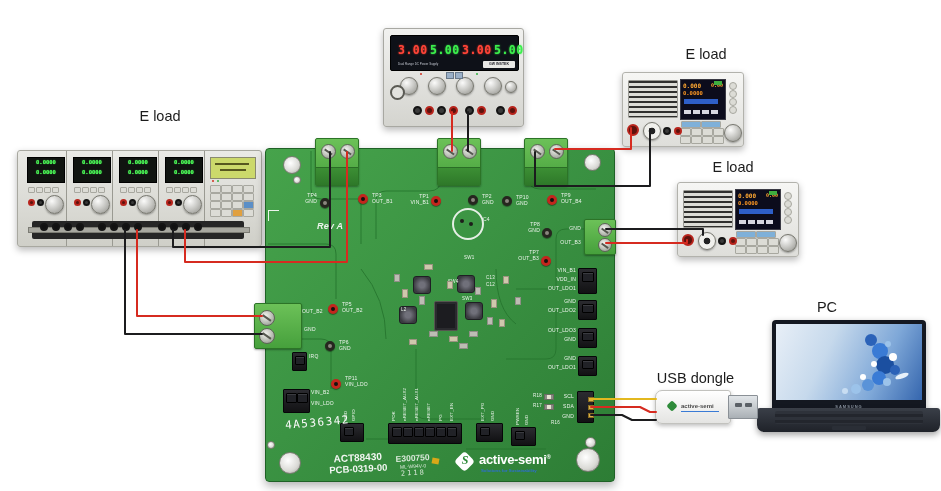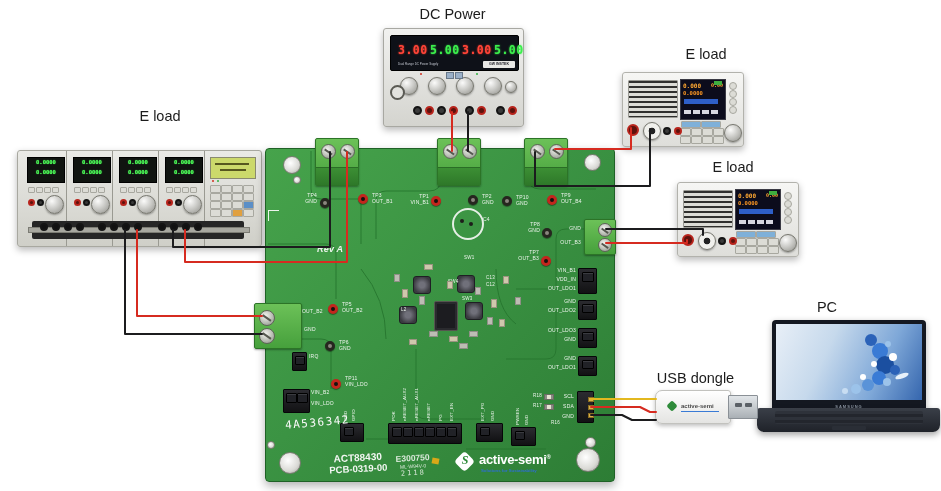--- a/index.html
+++ b/index.html
@@ -36,21 +36,20 @@
   .vents{position:absolute;background:repeating-linear-gradient(180deg,#30302e 0 2px,#dcdcd6 2px 5px);border:1px solid #9a9a94;border-radius:1px}
   .key{position:absolute;background:#dcdcd6;border:1px solid #a8a8a0;border-radius:1px}
   .gpin{position:absolute;background:#d8b04a;border:1px solid #8a6d20}
   .cornermark{position:absolute;width:10px;height:10px;border-left:1.6px solid #ecf4ec;border-top:1.6px solid #ecf4ec}
 </style>
 </head>
 <body>
 
 <div class="stage">
 
-  <div class="lbl" style="left:383px;top:6px;width:139px">DC Power</div>
   <div class="lbl" style="left:60px;top:108px;width:200px">E load</div>
   <div class="lbl" style="left:646px;top:46px;width:120px">E load</div>
   <div class="lbl" style="left:673px;top:159px;width:120px">E load</div>
   <div class="lbl" style="left:777px;top:299px;width:100px">PC</div>
   <div class="lbl" style="left:648px;top:370px;width:95px">USB dongle</div>
 
   <div class="dev" style="left:383px;top:28px;width:139px;height:97px;background:linear-gradient(#f1f1ef,#d4d4cf);border:1px solid #a8a8a2">
     <div class="abs" style="left:6px;top:6px;width:127px;height:34px;background:#0e1118;border-radius:2px;border:1px solid #000">
       <span class="seg red" style="left:7px;top:7px">3.00</span>
       <span class="seg grn" style="left:39px;top:7px">5.00</span>
@@ -304,21 +303,21 @@
 
   <div class="hole" style="left:283px;top:156px;width:16px;height:16px"></div>
   <div class="hole" style="left:293px;top:176px;width:6px;height:6px"></div>
   <div class="hole" style="left:584px;top:154px;width:15px;height:15px"></div>
   <div class="hole" style="left:279px;top:452px;width:20px;height:20px"></div>
   <div class="hole" style="left:576px;top:448px;width:22px;height:22px"></div>
   <div class="hole" style="left:585px;top:437px;width:9px;height:9px"></div>
   <div class="hole" style="left:267px;top:441px;width:6px;height:6px"></div>
 
   <div class="cornermark" style="left:268px;top:210px"></div>
-  <div class="silk" style="left:317px;top:244px;font:700 italic 9px 'Liberation Sans',sans-serif">Rev A</div>
+  <div class="silk" style="left:317px;top:221px;font:700 italic 9px 'Liberation Sans',sans-serif">Rev A</div>
 
   <div class="tb" style="left:315px;top:138px;width:42px;height:46px">
     <div class="low"></div>
     <div class="screw" style="left:5px;top:5px;width:13px;height:13px">
         <i class="slot"></i>
       </div>
     <div class="screw" style="left:24px;top:5px;width:13px;height:13px">
         <i class="slot"></i>
       </div>
   </div>

